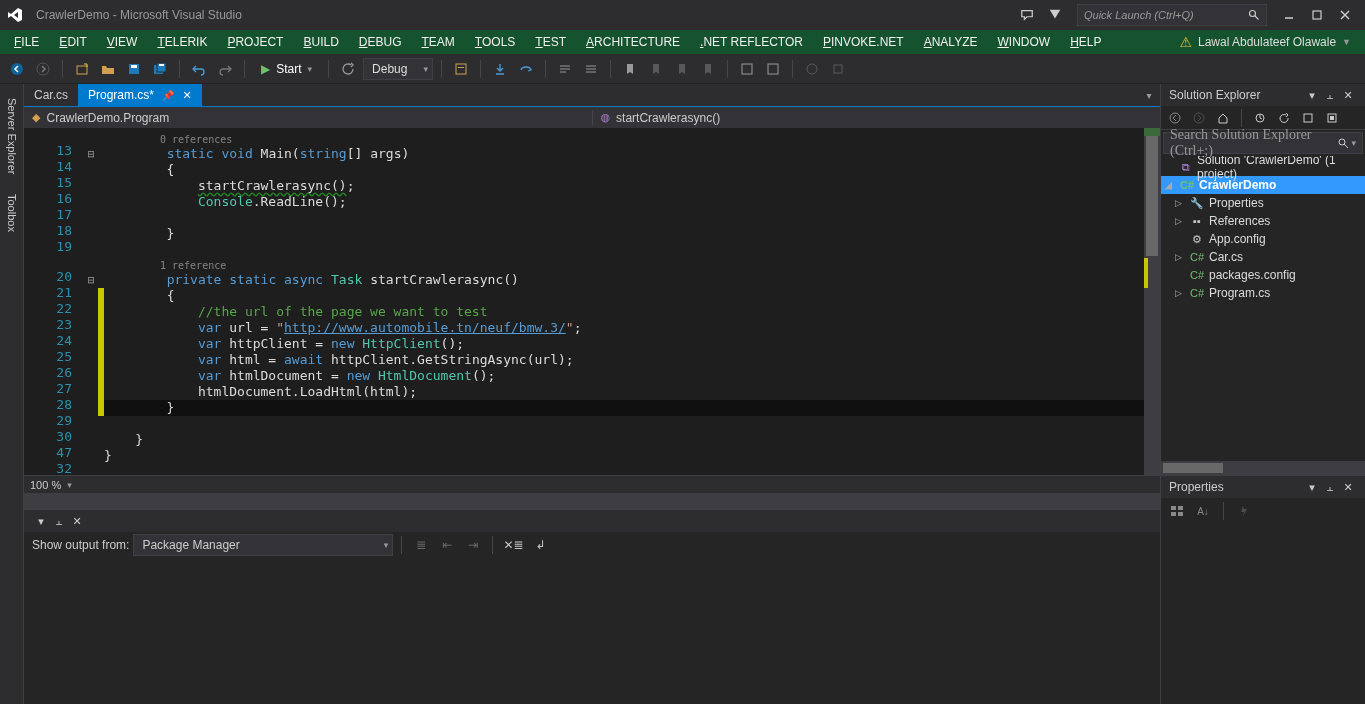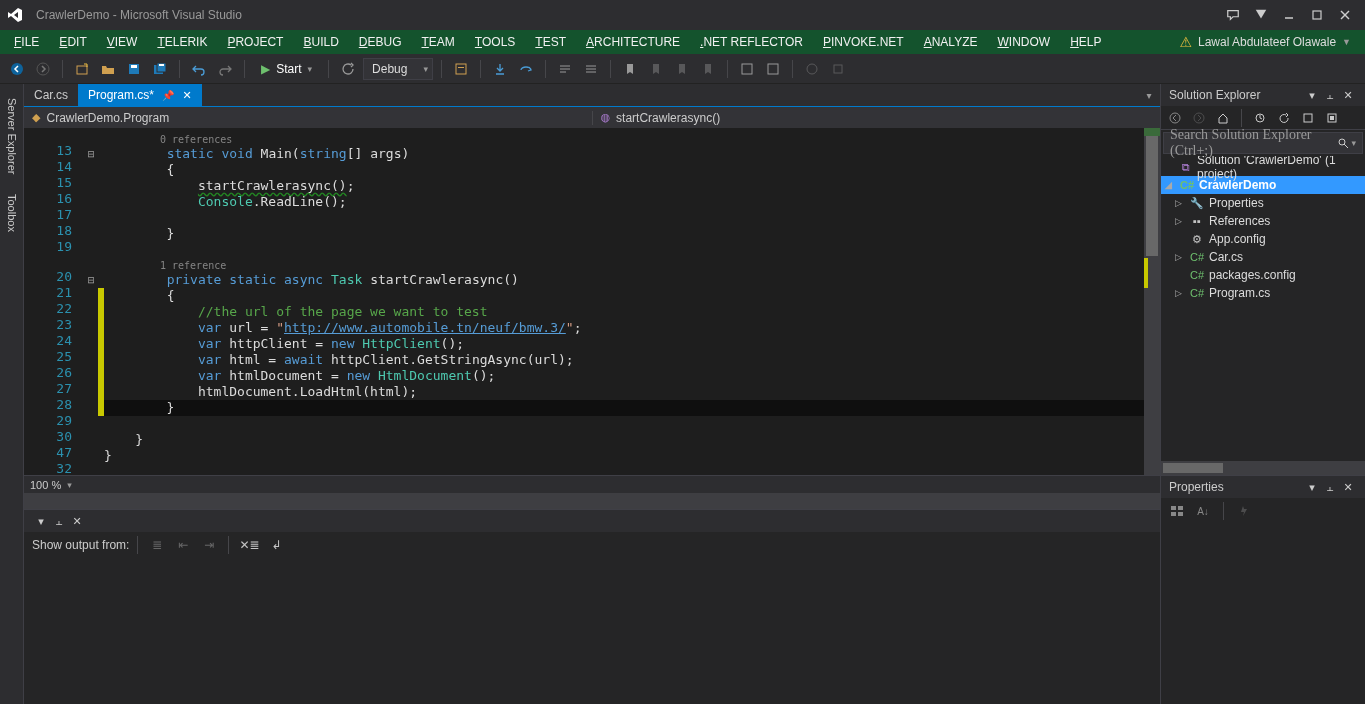--- a/index.html
+++ b/index.html
@@ -261,20 +261,29 @@
   <div class="spacer"></div>
   <div class="ti-icon">
     <svg width="14" height="14" viewBox="0 0 16 16">
         <path fill="none" stroke="#ccc" stroke-width="1.4" d="M2 3h12v7H8l-3 3v-3H2z"></path>
       </svg>
   </div>
   <div class="ti-icon">
     <svg width="14" height="14" viewBox="0 0 16 16">
         <path fill="#ccc" d="M2 2 L14 2 L8 12 Z"></path>
       </svg>
+  </div>
+  <div class="quicklaunch">
+    <span class="ql-text">Quick Launch (Ctrl+Q)</span>
+    <span>
+      <svg width="12" height="12" viewBox="0 0 16 16">
+          <circle cx="6" cy="6" r="4" fill="none" stroke="#ccc" stroke-width="1.5"></circle>
+          <line x1="9" y1="9" x2="14" y2="14" stroke="#ccc" stroke-width="1.5"></line>
+        </svg>
+    </span>
   </div>
   <div class="win-btn">
       <svg width="10" height="10">
         <line x1="1" y1="8" x2="9" y2="8" stroke="#ccc" stroke-width="1.5"></line>
       </svg>
     </div>
   <div class="win-btn">
       <svg width="10" height="10">
         <rect x="1" y="1" width="8" height="8" fill="none" stroke="#ccc" stroke-width="1.2"></rect>
       </svg>
@@ -578,20 +587,23 @@
     <div class="editor-scroll-h"></div>
 
     <div class="output-panel">
       <div class="panel-header">
         <span class="hbtn">▾</span>
         <span class="hbtn">⫠</span>
         <span class="hbtn">✕</span>
       </div>
       <div class="output-toolbar">
         <span>Show output from:</span>
+        <div class="output-combo">
+          <span>Package Manager</span>
+        </div>
         <div class="tb-sep"></div>
         <div class="tb-btn" style="opacity:.4">≣</div>
         <div class="tb-btn" style="opacity:.4">⇤</div>
         <div class="tb-btn" style="opacity:.4">⇥</div>
         <div class="tb-sep"></div>
         <div class="tb-btn">✕≣</div>
         <div class="tb-btn">↲</div>
       </div>
       <div class="output-body"></div>
     </div>

